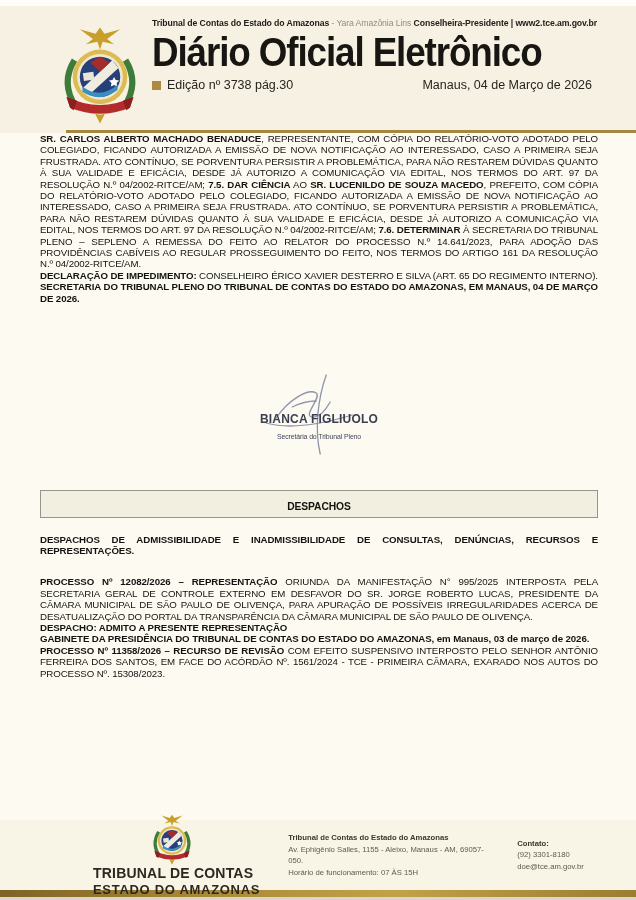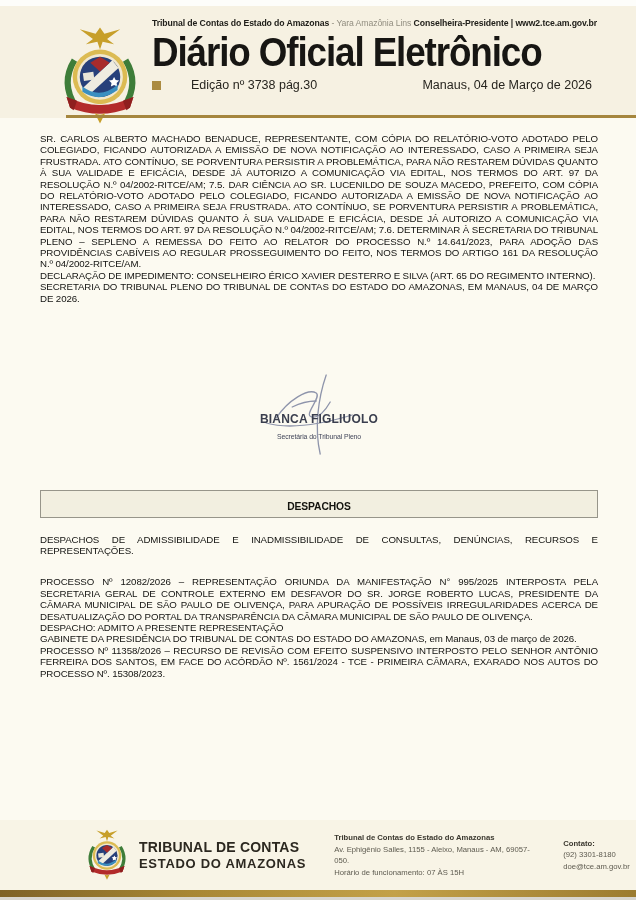--- a/index.html
+++ b/index.html
@@ -3,59 +3,59 @@
 <meta charset="utf-8">
 <style>
   html,body { margin:0; padding:0; background:#e8e6df; }
   .page {
     position:relative; width:636px; height:900px; overflow:hidden;
     background:#fcfaf1; font-family:"Liberation Sans", sans-serif;
     margin:0 auto;
   }
   
   .top-edge { position:absolute; top:0; left:0; right:0; height:6px; background:#fdfdfa; }
-  .header { position:absolute; top:6px; left:0; right:0; height:112px; background:#f6f1e2; }
+  .header { position:absolute; top:6px; left:0; right:0; height:127px; background:#f6f1e2; }
   .gold-rule { position:absolute; bottom:0; left:66px; right:0; height:3px; background:#a5863e; }
   .emblem-lg { position:absolute; left:56px; top:20px; width:88px; height:100px; }
   .header-text { position:absolute; left:152px; top:12px; right:44px; }
   .org-line { font-size:8.7px; color:#262520; letter-spacing:-0.1px; white-space:nowrap; }
   .org-b { font-weight:bold; color:#21201b; }
   .org-l { color:#928e80; }
   .doe-title {
     margin-top:2px; font-size:40px; font-weight:bold; color:#171613;
     letter-spacing:-1.2px; transform:scaleX(0.92); transform-origin:left center;
     white-space:nowrap; line-height:44px;
   }
   .header-meta { display:flex; justify-content:space-between; align-items:center; margin-top:4px; font-size:12.5px; color:#27251f; }
-  .edition-wrap { display:flex; align-items:center;gap:24px; }
+  .edition-wrap { display:flex; align-items:center; }
   .edition-bullet { display:inline-block; width:9px; height:9px; background:#ab8b41; margin-right:6px; }
   
   .content {
     position:absolute; top:133px; left:40px; width:558px;
     font-size:9.7px; line-height:11.4px; color:#131311;
     text-align:justify; letter-spacing:-0.1px;
   }
   .content p { margin:0; }
-  .content b { font-weight:normal; }
+  .content b { font-weight:bold; }
   .mt-blank { margin-top:11px; }
   
   .sig-block { position:relative; margin-top:72px; height:76px; text-align:center; }
   .sig-svg { position:absolute; left:50%; top:-4px; transform:translateX(-54%); }
   .sig-name { position:absolute; top:38px; width:100%; font-size:12px; font-weight:bold; color:#3a3e4e; letter-spacing:0.2px; }
   .sig-role { position:absolute; top:55px; width:100%; font-size:6.9px; color:#42465a; }
   
   .section-banner {
     margin-top:38px; background:#f2efe0; border:1px solid #97958a;
     text-align:center; font-weight:bold; font-size:10.3px; color:#14140f;
     padding:10px 0 4px;
   }
   
   .footer { position:absolute; left:0; right:0; bottom:0; }
   .footer-band { background:#f8f4e6; height:70px; display:flex; align-items:center; }
-  .footer-logo { display:flex; align-items:center; margin-left:84px; }
+  .footer-logo { display:flex; align-items:center; margin-left:84px;flex-direction:column; }
   .emblem-sm { width:46px; height:52px; }
   .footer-logo-text { margin-left:9px; }
   .flt-1 { font-size:14px; font-weight:bold; letter-spacing:0.2px; color:#2c2820; line-height:15px; }
   .flt-2 { font-size:13px; font-weight:bold; color:#2c2820; letter-spacing:0.7px; margin-top:1px; }
   .footer-info { margin-left:28px; font-size:7.7px; color:#5d5a4f; line-height:11.5px; width:210px; }
   .fi-title { font-weight:bold; color:#3b382f; }
   .footer-contact { margin-left:19px; font-size:7.7px; color:#5d5a4f; line-height:11.5px; }
   .gold-bar { height:7px; background:linear-gradient(90deg,#7e6226,#a88734 30%,#c3a148 62%,#9c7c30); }
   .bottom-edge { height:3px; background:#d8d6cf; }
 </style>

